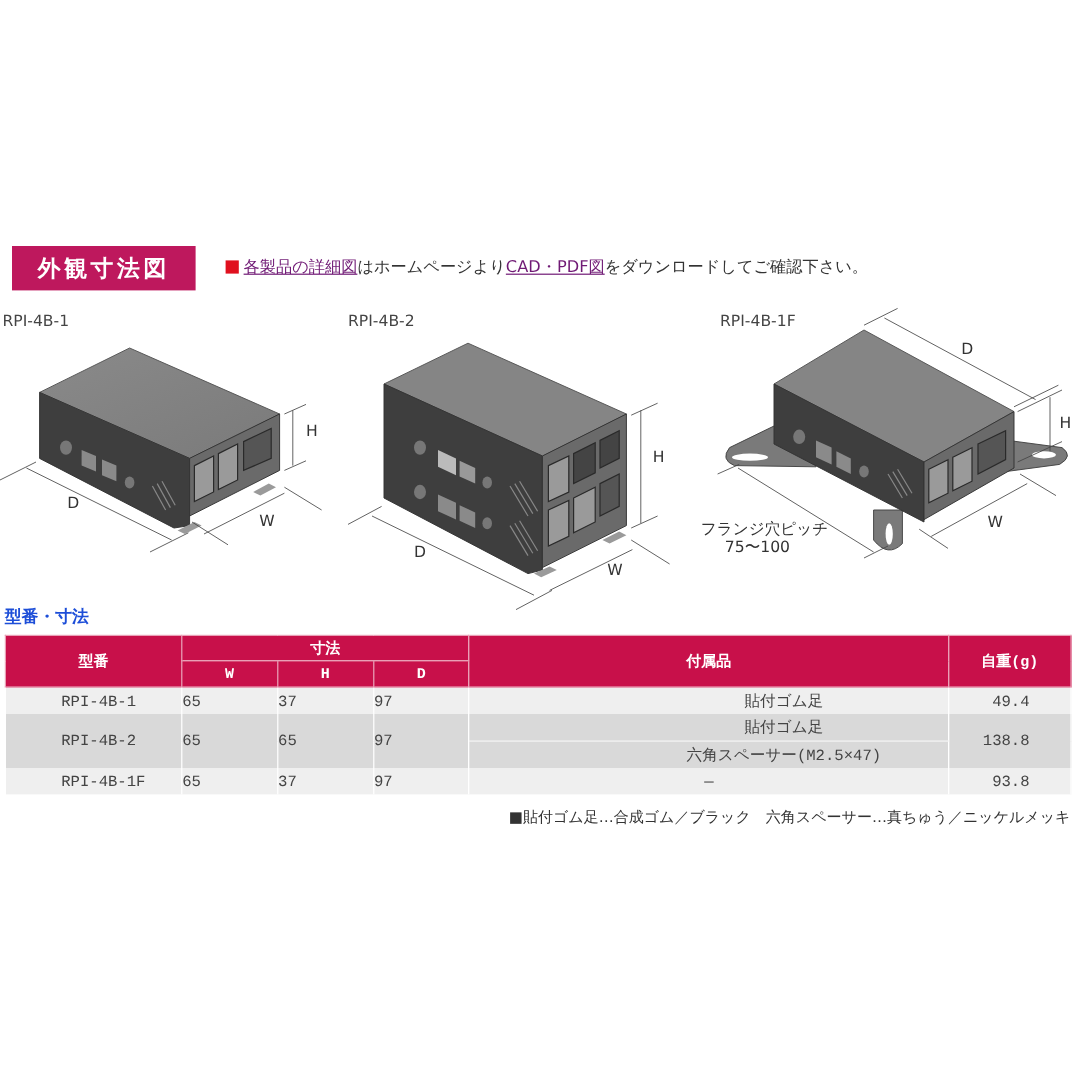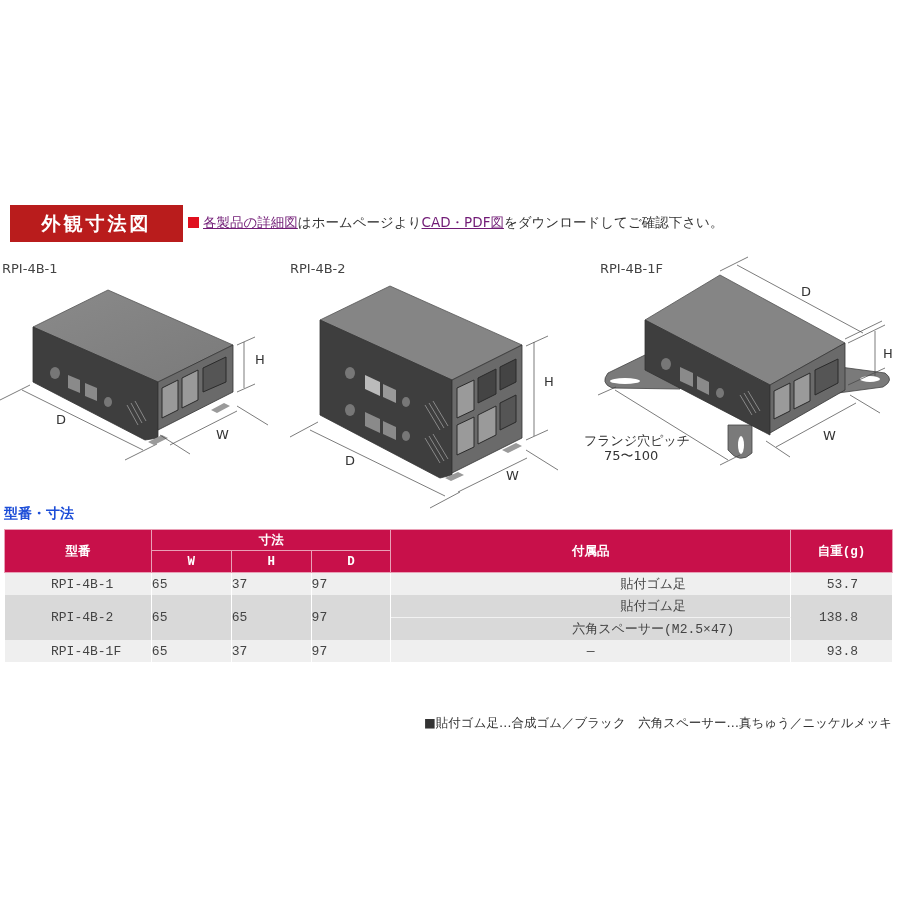--- a/index.html
+++ b/index.html
@@ -1,40 +1,40 @@
 <!DOCTYPE html>
 <html><head>
 <meta charset="utf-8">
 <style>
   html, body { margin: 0; padding: 0; background: #ffffff; }
   body { width: 900px; height: 900px; position: relative; overflow: hidden;
          font-family: "DejaVu Sans", "Liberation Sans", sans-serif; color: #333; }
-  .section-badge { position: absolute; left: 10px; top: 205px; width: 173px; height: 37px;
-         background: #b91c1c; color: #fff; font-size: 19px; font-weight: bold;
+  .section-badge { position: absolute; left: 10px; top: 205px; width: 153px; height: 37px;
+         background: #be185d; color: #fff; font-size: 19px; font-weight: bold;
          display: flex; align-items: center; justify-content: center; letter-spacing: 3px; }
   .notice { position: absolute; left: 188px; top: 214px; font-size: 13.5px; color: #333; white-space: nowrap; }
   .notice .sq { display: inline-block; width: 11px; height: 11px; background: #e0101e; margin-right: 4px; vertical-align: -1px; }
   .notice .blue { color: #701a75; text-decoration: underline; }
   .model-label { position: absolute; font-size: 13px; color: #444; }
   .dim-label { position: absolute; font-size: 13px; color: #333; }
   svg.drawing { position: absolute; overflow: visible; }
   .table-title { position: absolute; left: 4px; top: 505px; font-size: 14px; font-weight: bold; color: #1d4ed8; }
   table.spec { position: absolute; left: 4px; top: 529px; width: 889px; border-collapse: collapse;
          font-size: 13px; font-family: Liberation Mono, monospace; }
   table.spec th { background: #c8104a; color: #fff; font-weight: bold; font-size: 12.5px;
          border: 1px solid #e9a0b6; padding: 0; }
   table.spec td { border-left: 1px solid #fff; border-right: 1px solid #fff; text-align: left; color: #444; padding: 0; height: 22px; }
   table.spec tr.r1 td, table.spec tr.r4 td { background: #efefef; }
   table.spec tr.r2 td, table.spec tr.r3 td { background: #d9d9d9; }
   table.spec tr.r2 td.acc { border-bottom: 1px solid #f2f2f2; }
   table.spec td.acc { text-align: center; padding-left: 125px; }
   table.spec td.acc.center { text-align: center; padding-left: 0; }
   table.spec td.wt { text-align: right; padding-right: 34px; }
   table.spec td.mdl { text-align: left; padding-left: 46px; }
-  .footnote { position: absolute; right: 8px; top: 673px; font-size: 12.5px; color: #333; white-space: nowrap; margin-top: 42px; }
+  .footnote { position: absolute; right: 8px; top: 673px; font-size: 12.5px; color: #333; white-space: nowrap; }
 </style>
 </head>
 <body>
 
 <div class="section-badge">外観寸法図</div>
 <div class="notice">
   <span class="sq"></span><span class="blue">各製品の詳細図</span><span>はホームページより</span><span class="blue">CAD・PDF図</span><span>をダウンロードしてご確認下さい。</span>
 </div>
 
 <div class="model-label" style="left:2px; top:261px;">RPI-4B-1</div>
@@ -196,21 +196,21 @@
       <th>D</th>
     </tr>
   </thead>
   <tbody>
     <tr class="r1">
       <td class="mdl">RPI-4B-1</td>
       <td>65</td>
       <td>37</td>
       <td>97</td>
       <td class="acc">貼付ゴム足</td>
-      <td class="wt">53.7</td>
+      <td class="wt">49.4</td>
     </tr>
     <tr class="r2">
       <td class="mdl" rowspan="2">RPI-4B-2</td>
       <td rowspan="2">65</td>
       <td rowspan="2">65</td>
       <td rowspan="2">97</td>
       <td class="acc">貼付ゴム足</td>
       <td class="wt" rowspan="2">138.8</td>
     </tr>
     <tr class="r3">

